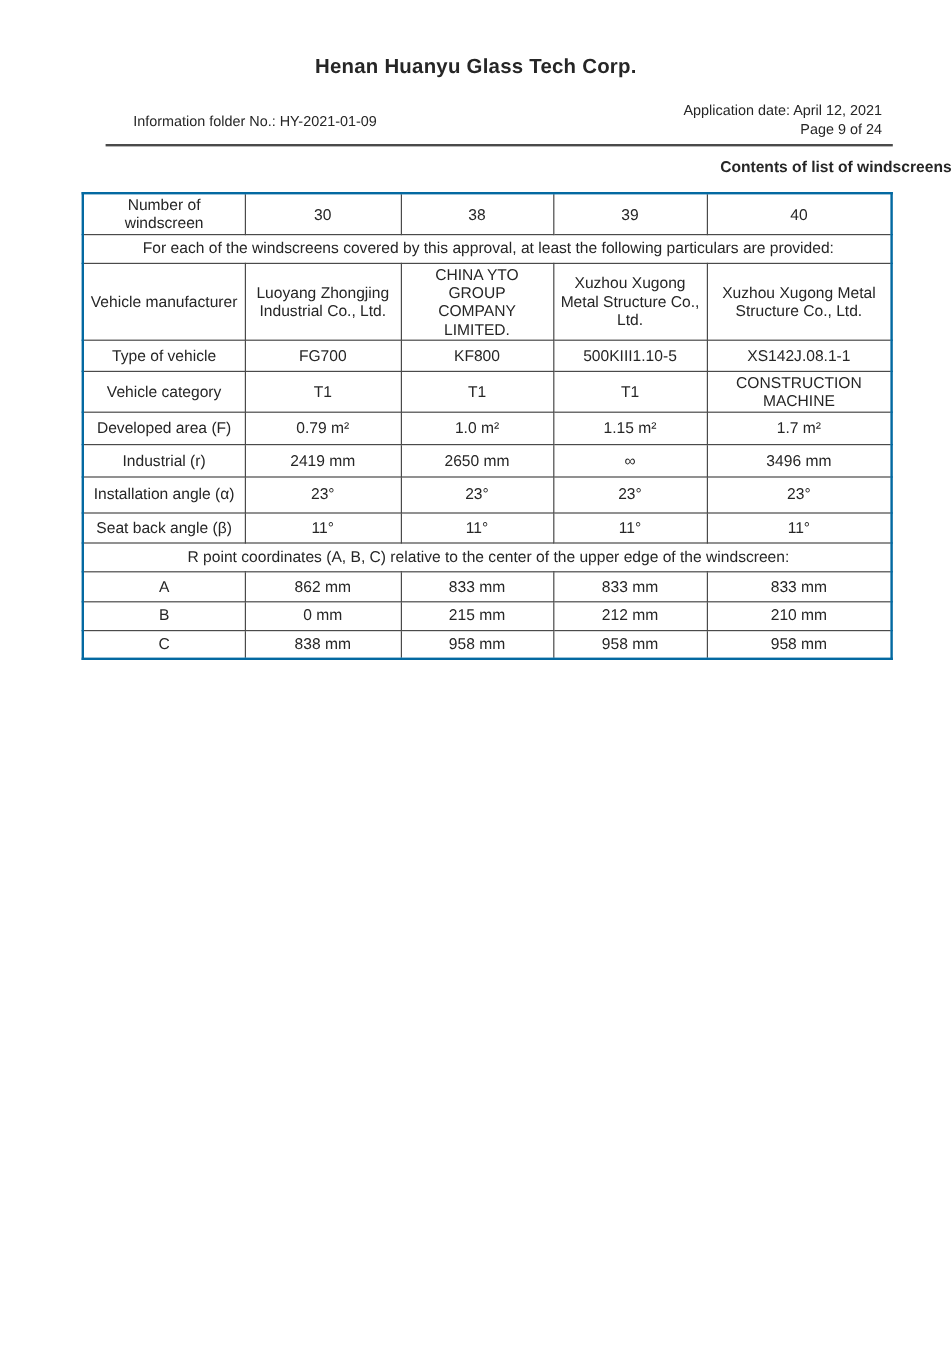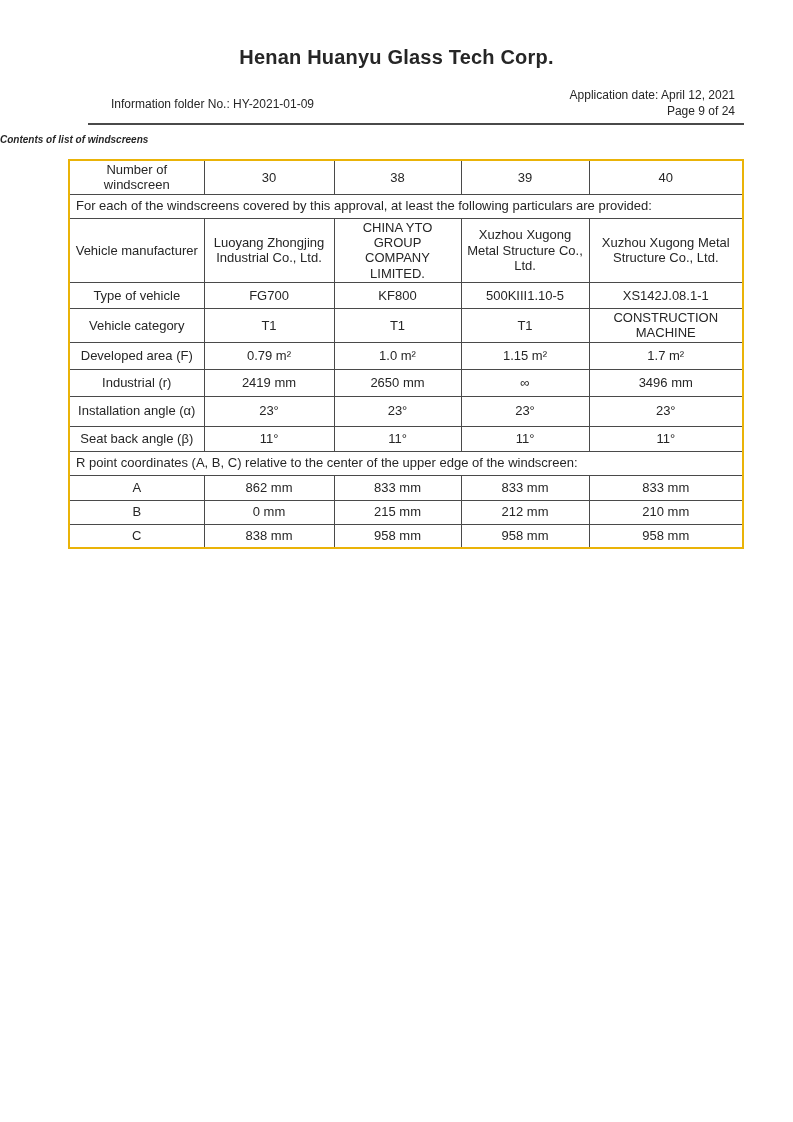--- a/index.html
+++ b/index.html
@@ -10,21 +10,21 @@
     font-family: "Liberation Sans", sans-serif;
     color: #262626;
     position: relative;
     overflow: hidden;
   }
   .page { width: 793px; height: 1122px; position: relative; }
 
   .company-title {
     padding-top: 46px;
     text-align: center;
-    font-size: 20px;
+    font-size: 17px;
     font-weight: bold;
     letter-spacing: 0.2px;
   }
 
   .header-block {
     margin: 19px 49px 0 88px;
     border-bottom: 2px solid #4a4a4a;
     padding-bottom: 3px;
     font-size: 12px;
   }
@@ -37,45 +37,44 @@
   .header-right { text-align: right; padding-right: 9px; line-height: 1.33; }
 
   .appendix-title {
     margin-top: 17px;
     text-align: center;
     font-size: 13px;
     font-weight: bold;
   }
   .table-title {
     margin-top: 9px;
-    text-align: left;
-    font-size: 10px;
+    text-align: right;
+    font-size: 13px;
     font-weight: bold;
-    font-style: italic;
   }
 
   table.ws-table {
     margin: 14px 0 0 68px;
     width: 674px;
     border-collapse: collapse;
-    border: 2px solid #eab308;
+    border: 2px solid #0369a1;
     font-size: 13px;
     table-layout: fixed;
   }
   .ws-table td {
     border: 1px solid #4a4a4a;
     text-align: center;
     vertical-align: middle;
     padding: 1px 4px;
     line-height: 1.18;
     white-space: pre-line;
     overflow: hidden;
   }
   .ws-table td.note {
-    text-align: left;
+    text-align: center;
     padding-left: 6px;
     white-space: normal;
   }
   .h32{height:32px} .h24{height:24px} .h64{height:64px} .h26{height:26px}
   .h28{height:28px} .h27{height:27px} .h30{height:30px} .h25{height:25px}
 </style>
 </head>
 <body>
 
 <div class="page">

